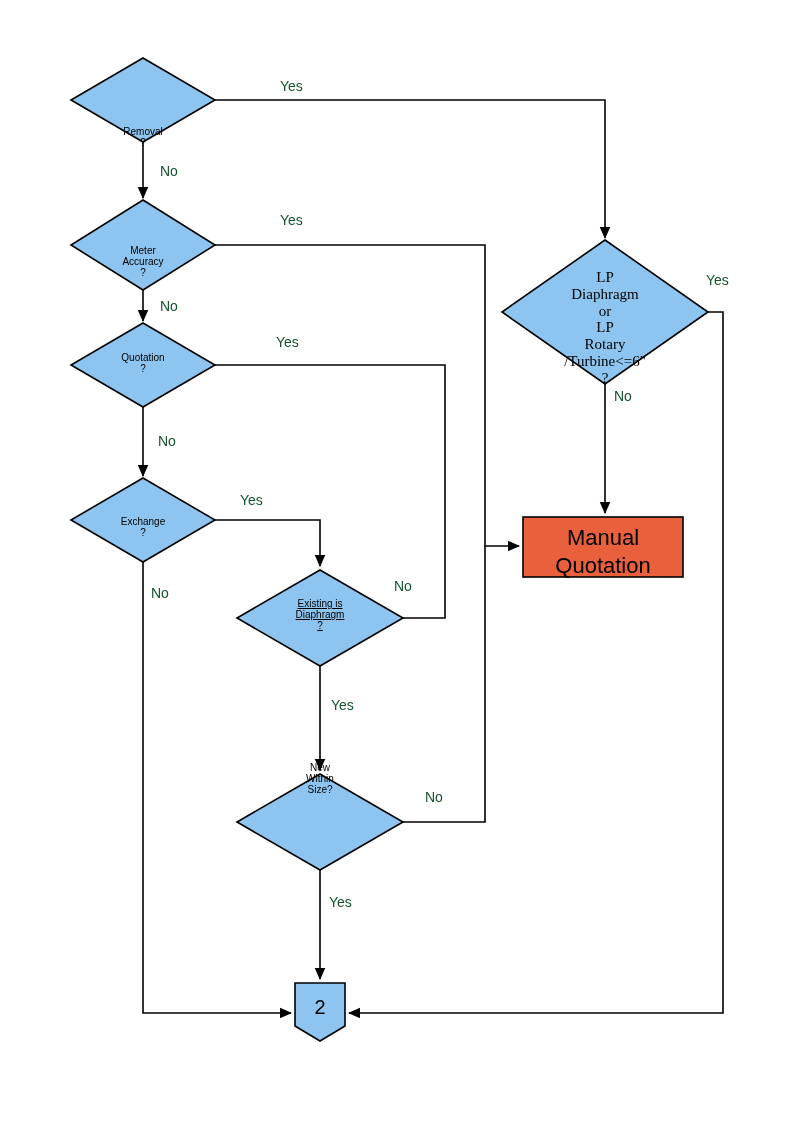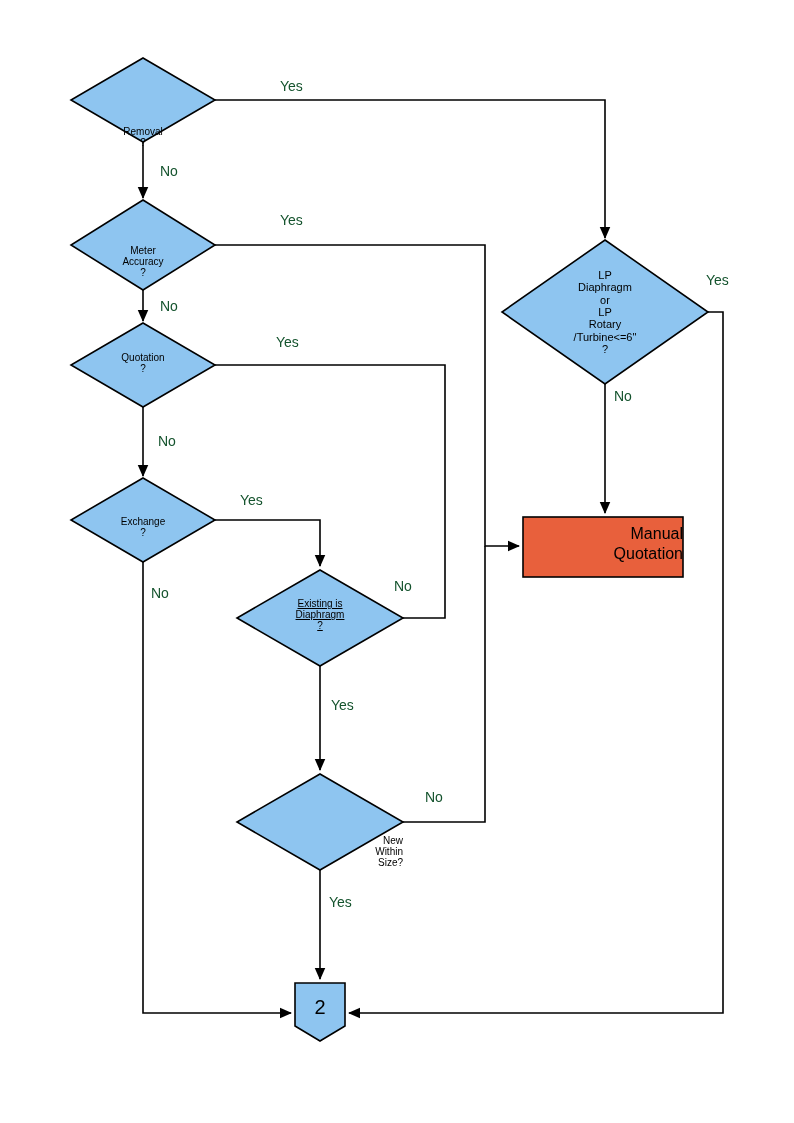--- a/index.html
+++ b/index.html
@@ -39,26 +39,26 @@
     text-align: center;
     color: #000000;
     line-height: 1.12;
     white-space: pre-line;
     pointer-events: none;
   }
   .diamond-label {
     font-size: 10px;
   }
   .lp-label {
-    font-size: 11px;
+    font-size: 15px;
+    font-family: Liberation Serif, serif;
   }
   .proc-label {
-    font-size: 16px;
+    font-size: 22px;
     line-height: 1.25;
-    text-align: right;
   }
   .conn-label {
     font-size: 20px;
   }
   .edge-label {
     position: absolute;
     font-size: 14px;
     color: #14532d;
     white-space: nowrap;
   }
@@ -132,21 +132,21 @@
 <div class="node-label diamond-label" style="left:71px; top:352px; width:144px;">Quotation
 ?</div>
 
 <div class="node-label diamond-label" style="left:71px; top:507px; width:144px;margin-top:9px;">Exchange
 ?</div>
 
 <div class="node-label diamond-label" style="left:237px; top:598px; width:166px;text-decoration:underline;">Existing is
 Diaphragm
 ?</div>
 
-<div class="node-label diamond-label" style="left:237px; top:835px; width:166px;text-align:right;">New
+<div class="node-label diamond-label" style="left:237px; top:762px; width:166px;">New
 Within
 Size?</div>
 
 <div class="node-label lp-label" style="left:502px; top:269px; width:206px;">LP
 Diaphragm
 or
 LP
 Rotary
 /Turbine&lt;=6"
 ?</div>

